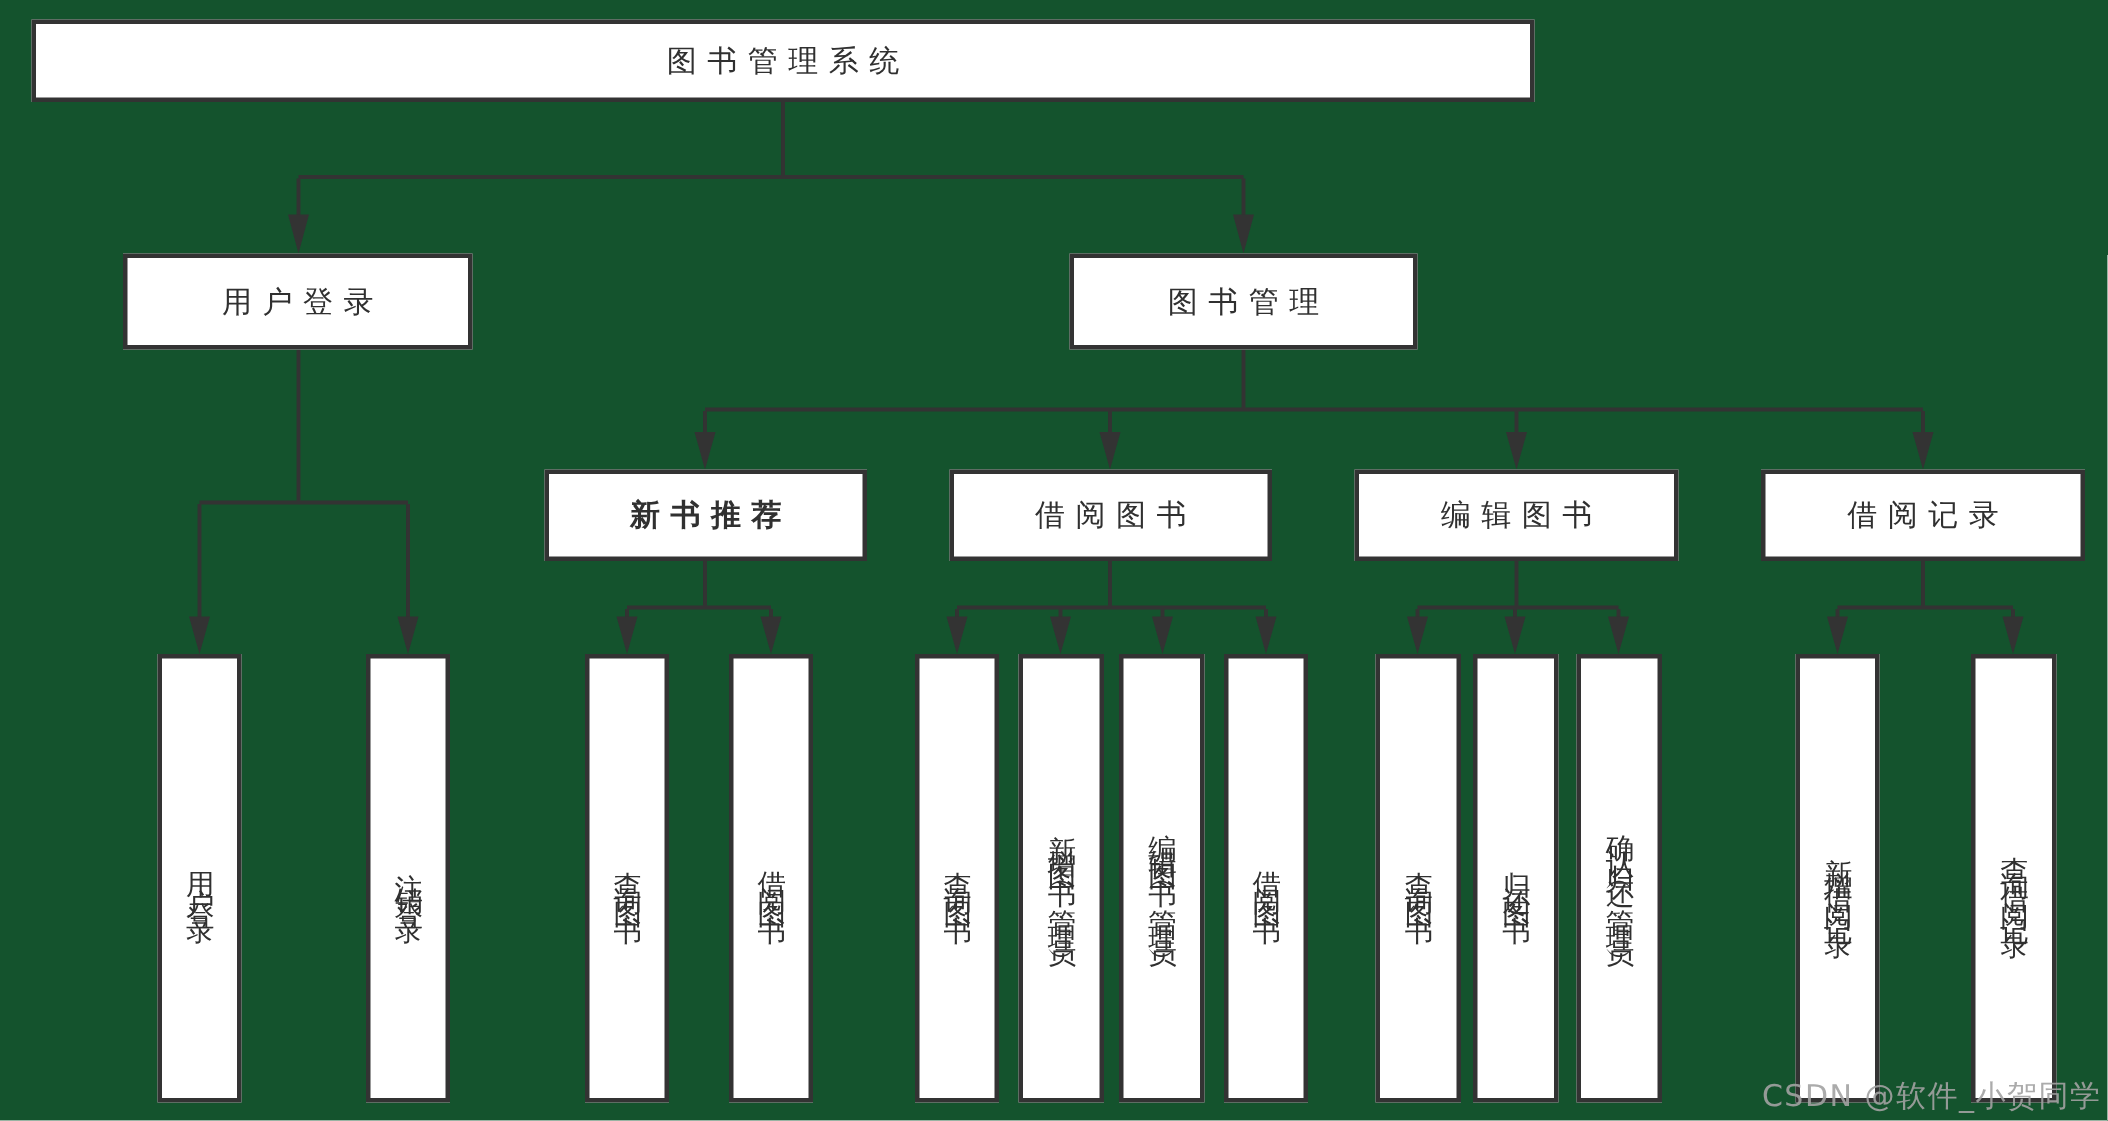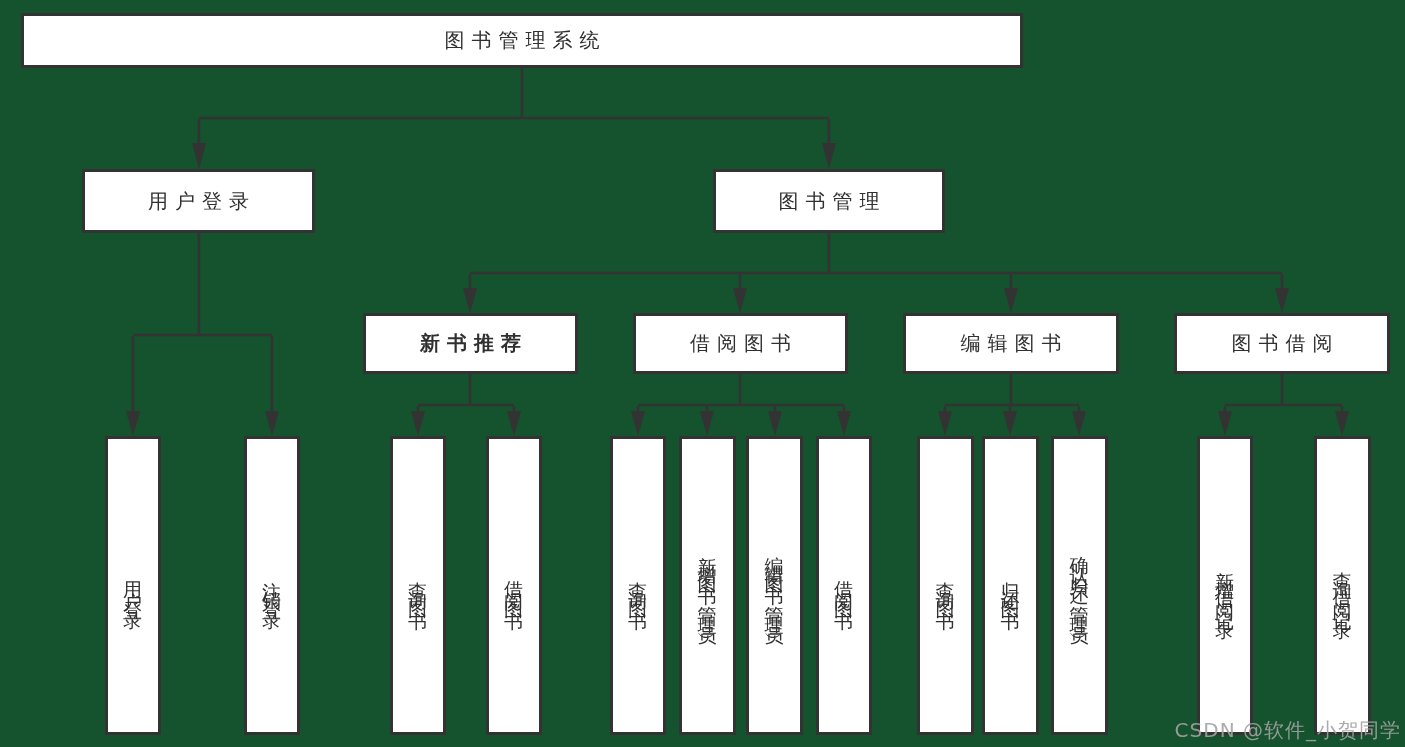--- a/index.html
+++ b/index.html
@@ -117,21 +117,21 @@
   <div class="node" style="left:363px; top:313px; width:215px; height:61px;font-weight:bold;">
     <span class="hlabel">新书推荐</span>
   </div>
   <div class="node" style="left:633px; top:313px; width:215px; height:61px;">
     <span class="hlabel">借阅图书</span>
   </div>
   <div class="node" style="left:903px; top:313px; width:216px; height:61px;">
     <span class="hlabel">编辑图书</span>
   </div>
   <div class="node" style="left:1174px; top:313px; width:216px; height:61px;">
-    <span class="hlabel">图书借阅</span>
+    <span class="hlabel">借阅记录</span>
   </div>
 
   <div class="node leaf" style="left:105px; width:56px;">
     <span class="vtext">用户登录</span>
   </div>
   <div class="node leaf" style="left:244px; width:56px;">
     <span class="vtext">注销登录</span>
   </div>
   <div class="node leaf" style="left:390px; width:56px;">
     <span class="vtext">查询图书</span>

